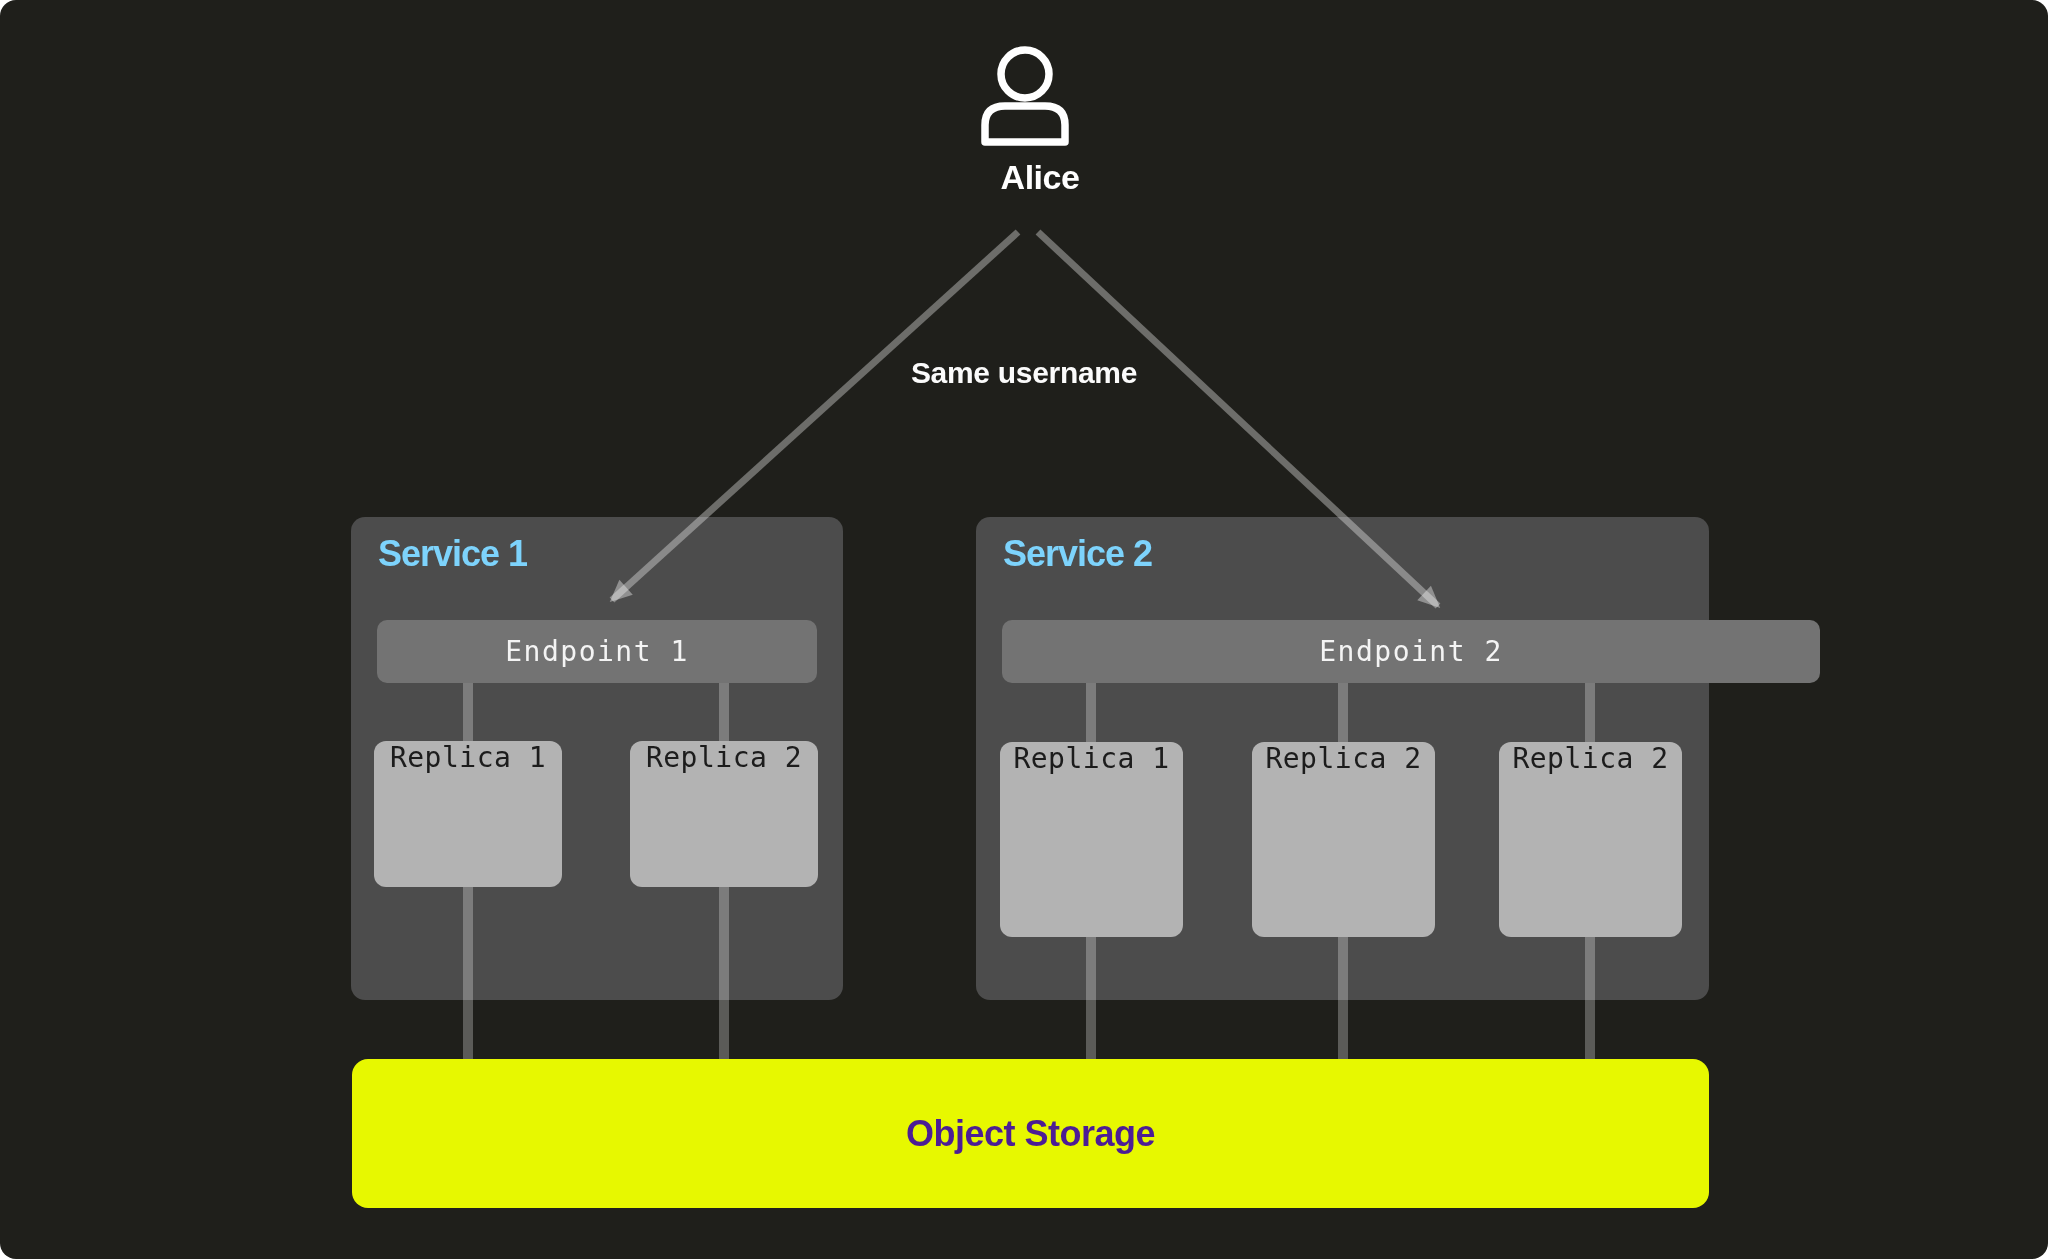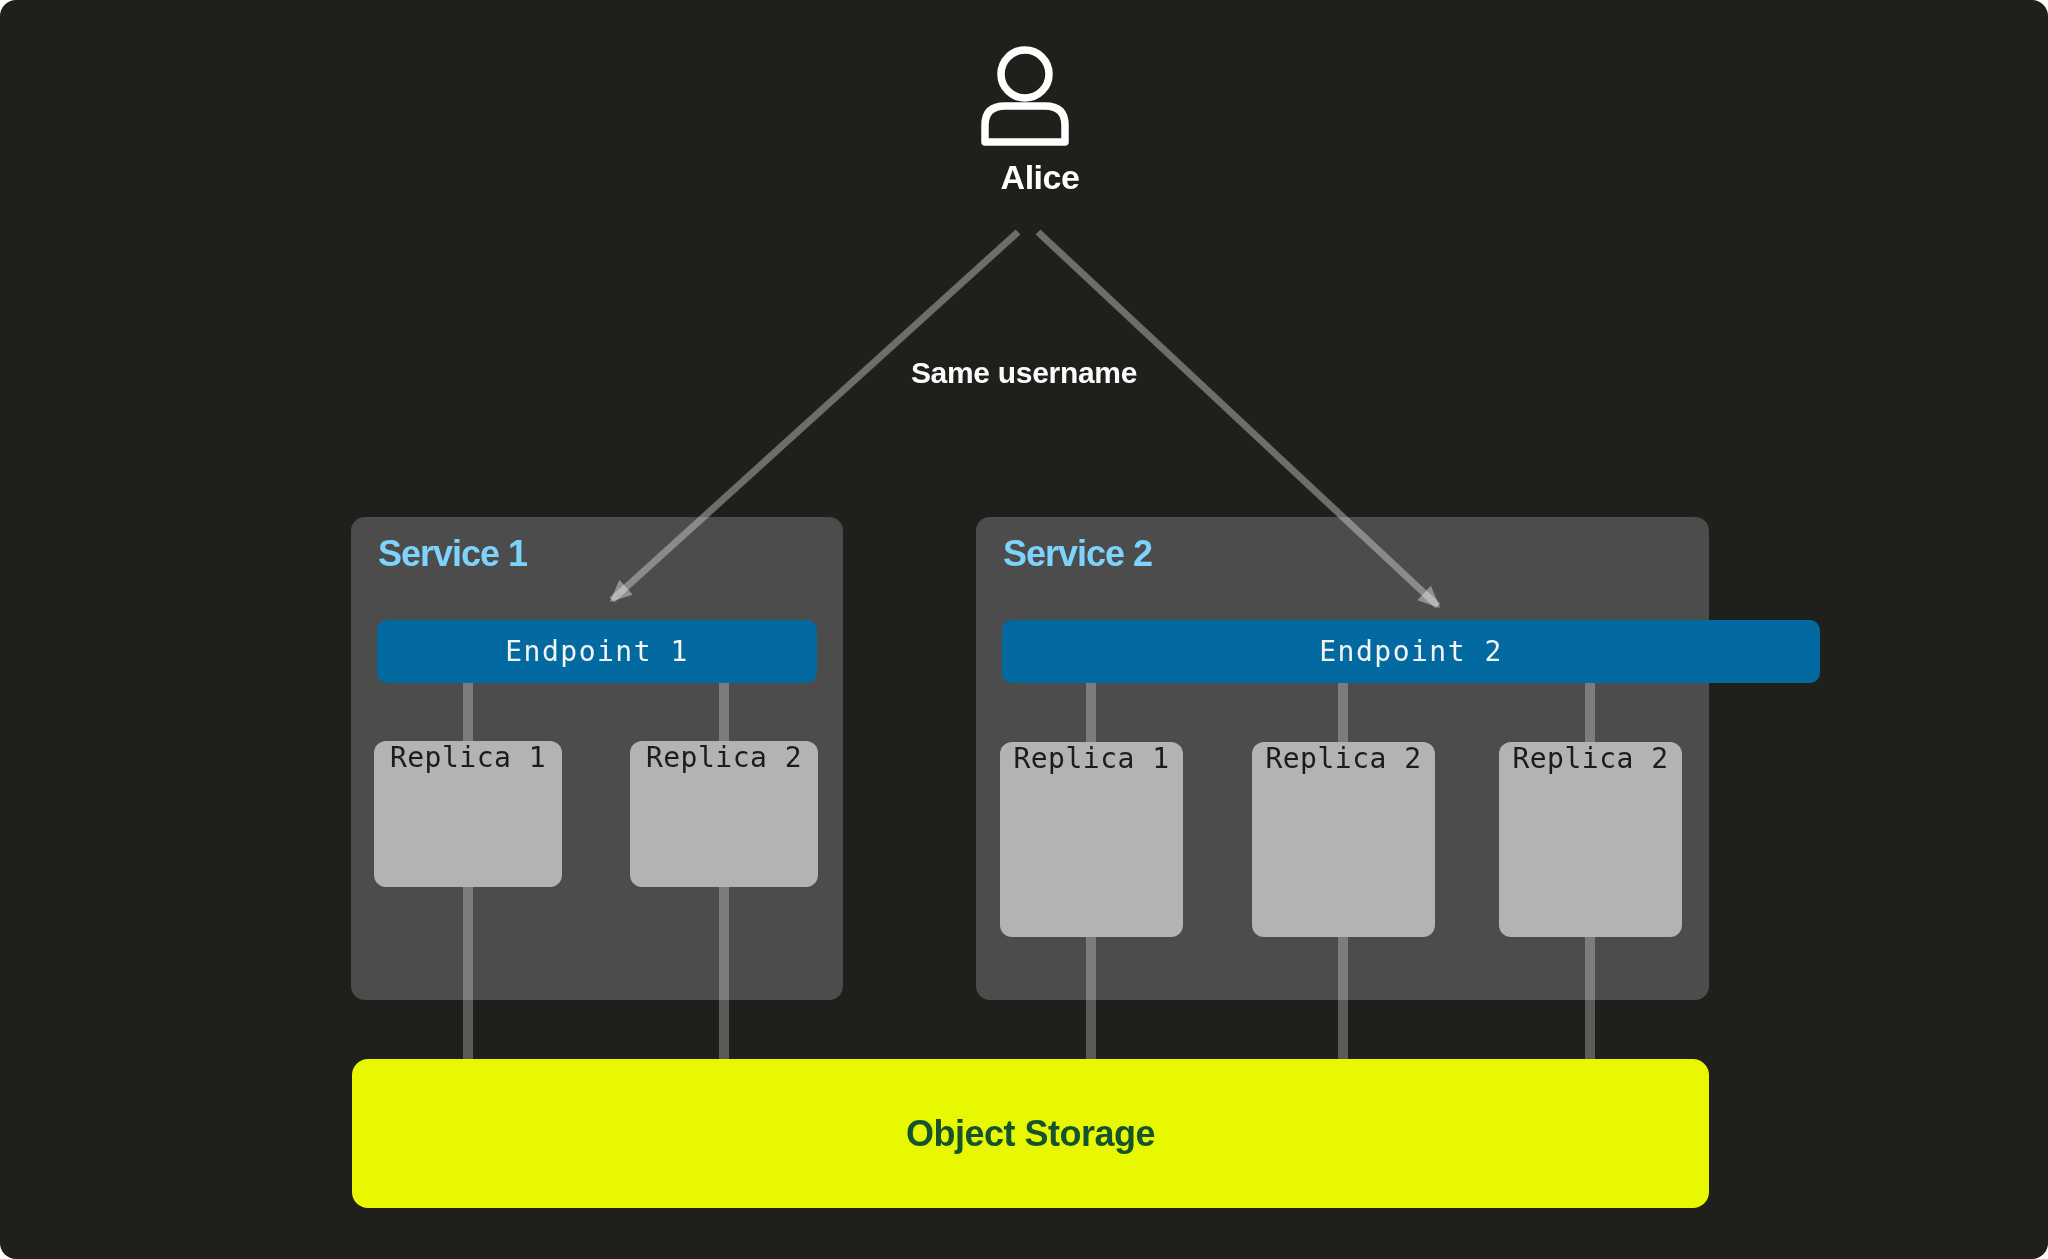--- a/index.html
+++ b/index.html
@@ -42,21 +42,21 @@
   }
   .service-1 { left: 351px; width: 492px; }
   .service-2 { left: 976px; width: 733px; }
   .service-title {
     position: absolute; left: 27px; top: 16px;
     color: #7dd3fc; font-size: 36px; font-weight: bold; letter-spacing: -1px;
   }
   
   .endpoint {
     position: absolute; top: 620px; height: 63px; z-index: 3;
-    background: #0369a1; border-radius: 10px;
+    background: #737373; border-radius: 10px;
     display: flex; align-items: center; justify-content: center;
     color: #f4f4f4; font-family: "DejaVu Sans Mono", monospace;
     font-size: 28px; letter-spacing: 1.5px;
   }
   .endpoint-1 { left: 377px; width: 440px; }
   .endpoint-2 { left: 1002px; width: 818px; }
   
   .replica {
     position: absolute; z-index: 3;
     background: #b3b3b3; border-radius: 12px;
@@ -70,21 +70,21 @@
   .r1-1 { left: 374px; }
   .r1-2 { left: 630px; }
   .r2-1 { left: 1000px; }
   .r2-2 { left: 1252px; }
   .r2-3 { left: 1499px; }
   
   .storage {
     position: absolute; left: 352px; top: 1059px; width: 1357px; height: 149px; z-index: 4;
     background: #e7f800; border-radius: 16px;
     display: flex; align-items: center; justify-content: center;
-    color: #14532d; font-size: 36px; font-weight: bold; letter-spacing: -0.5px;
+    color: #4c1d95; font-size: 36px; font-weight: bold; letter-spacing: -0.5px;
   }
 </style>
 </head>
 <body>
 
 <div class="page">
   <div class="canvas">
 
     <div class="service service-1">
       <div class="service-title">Service 1</div>

